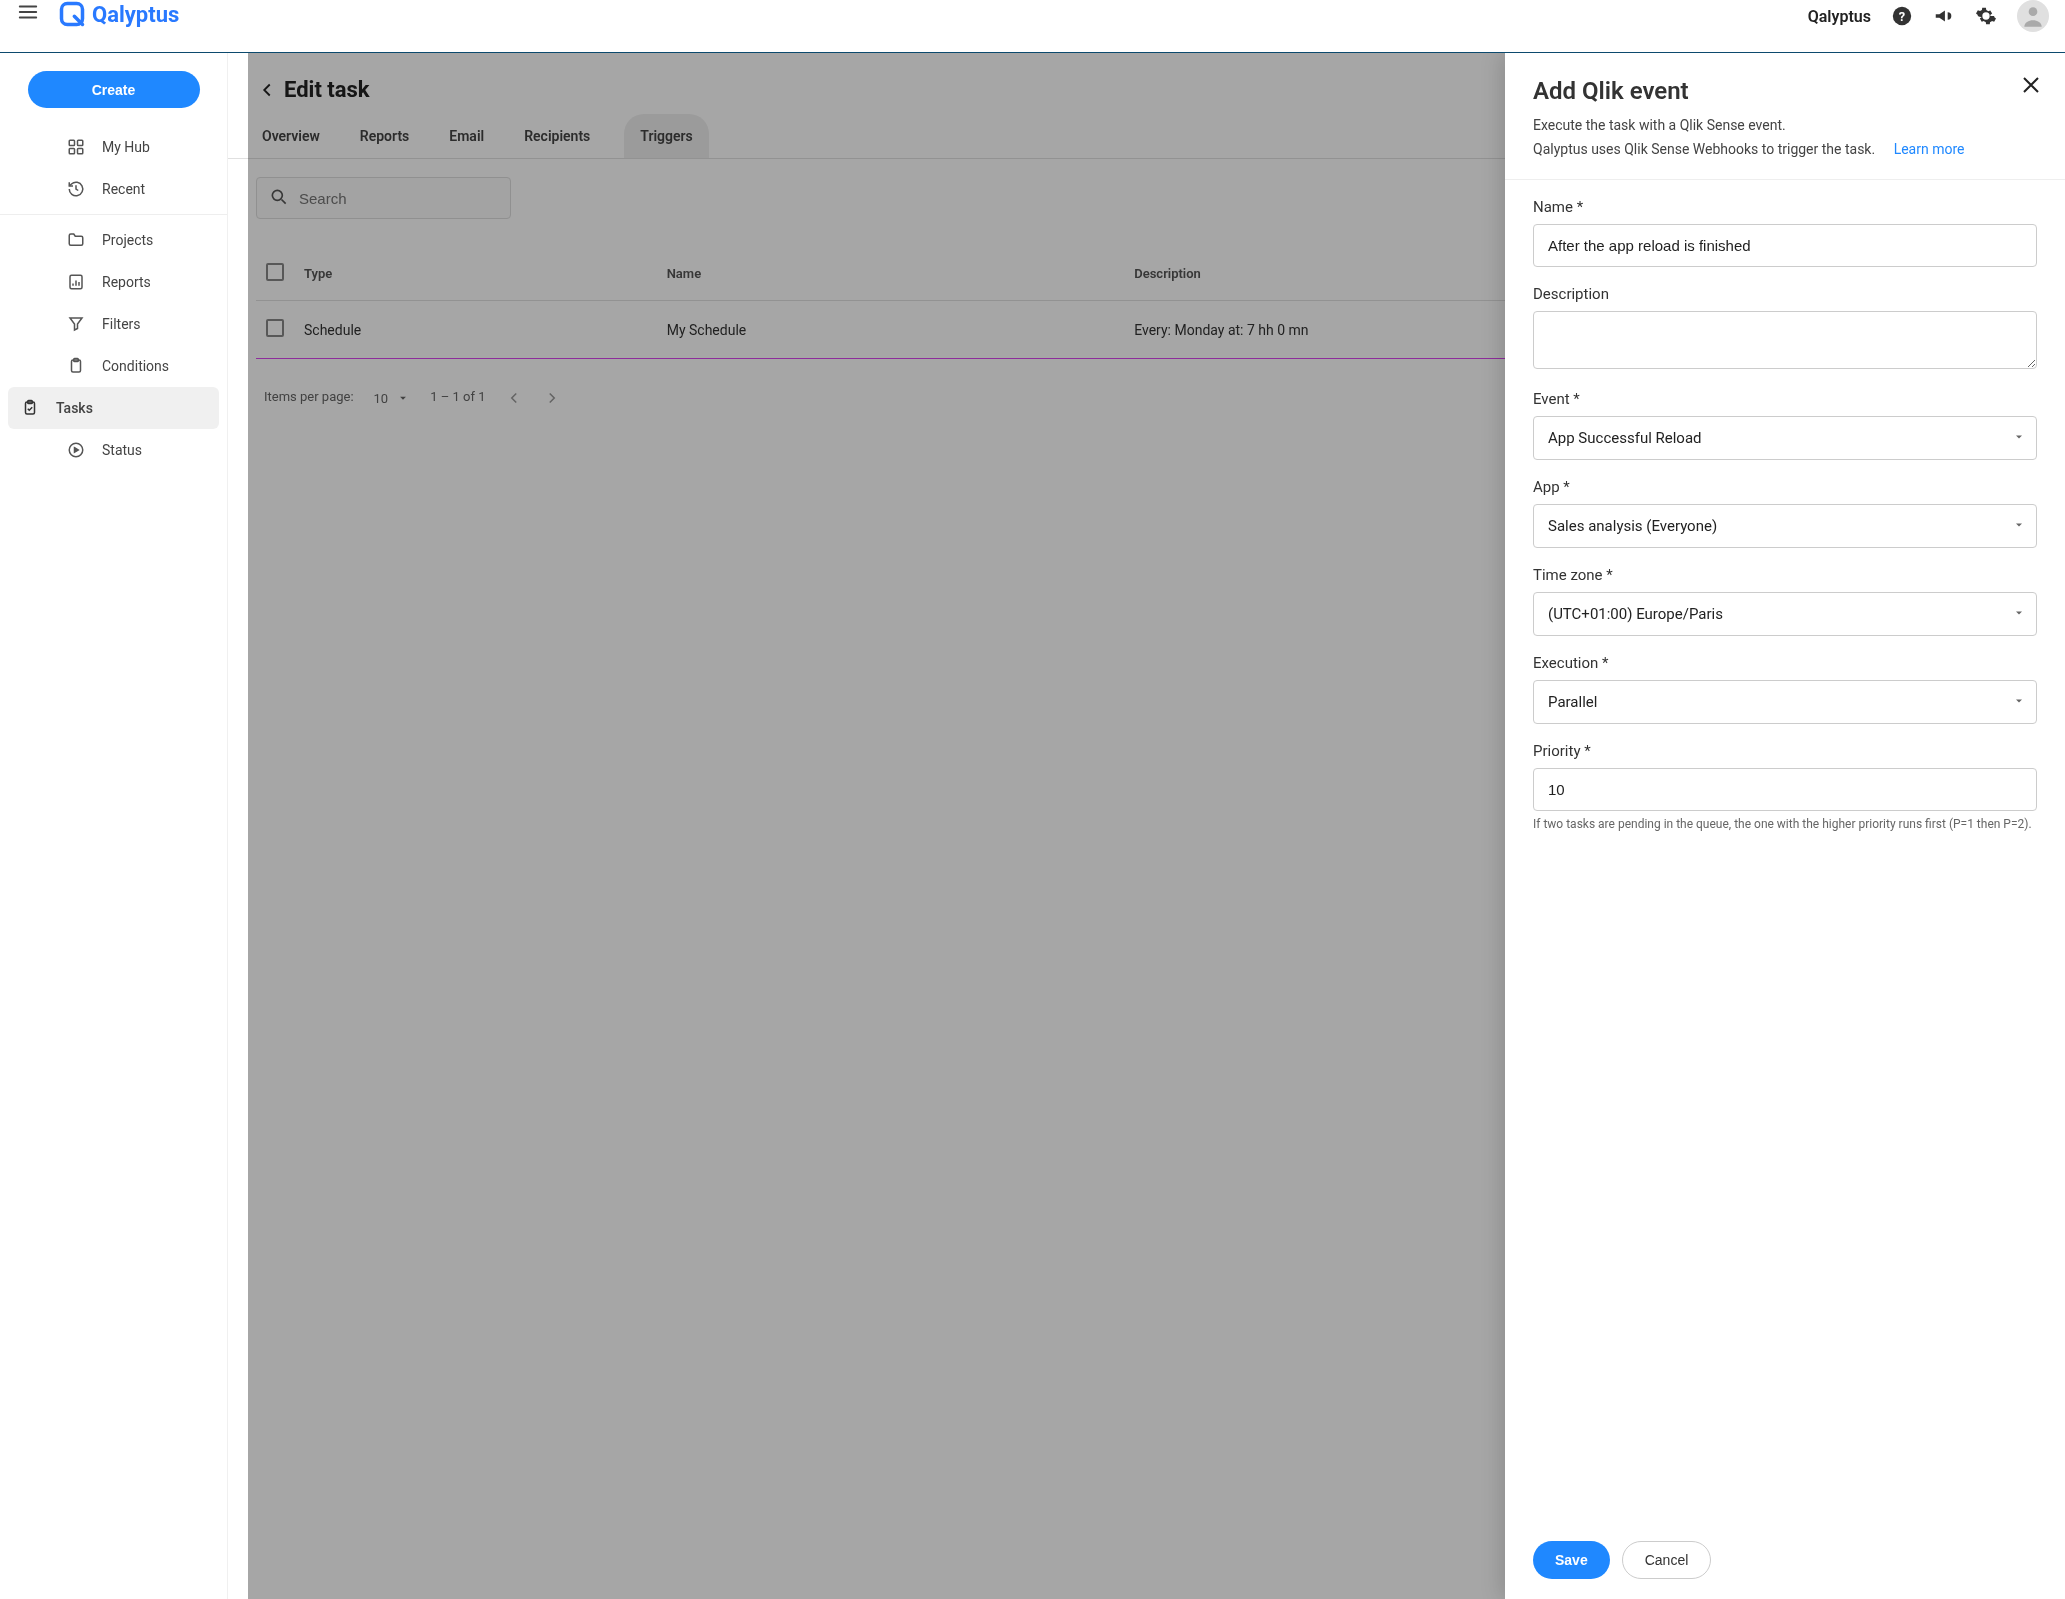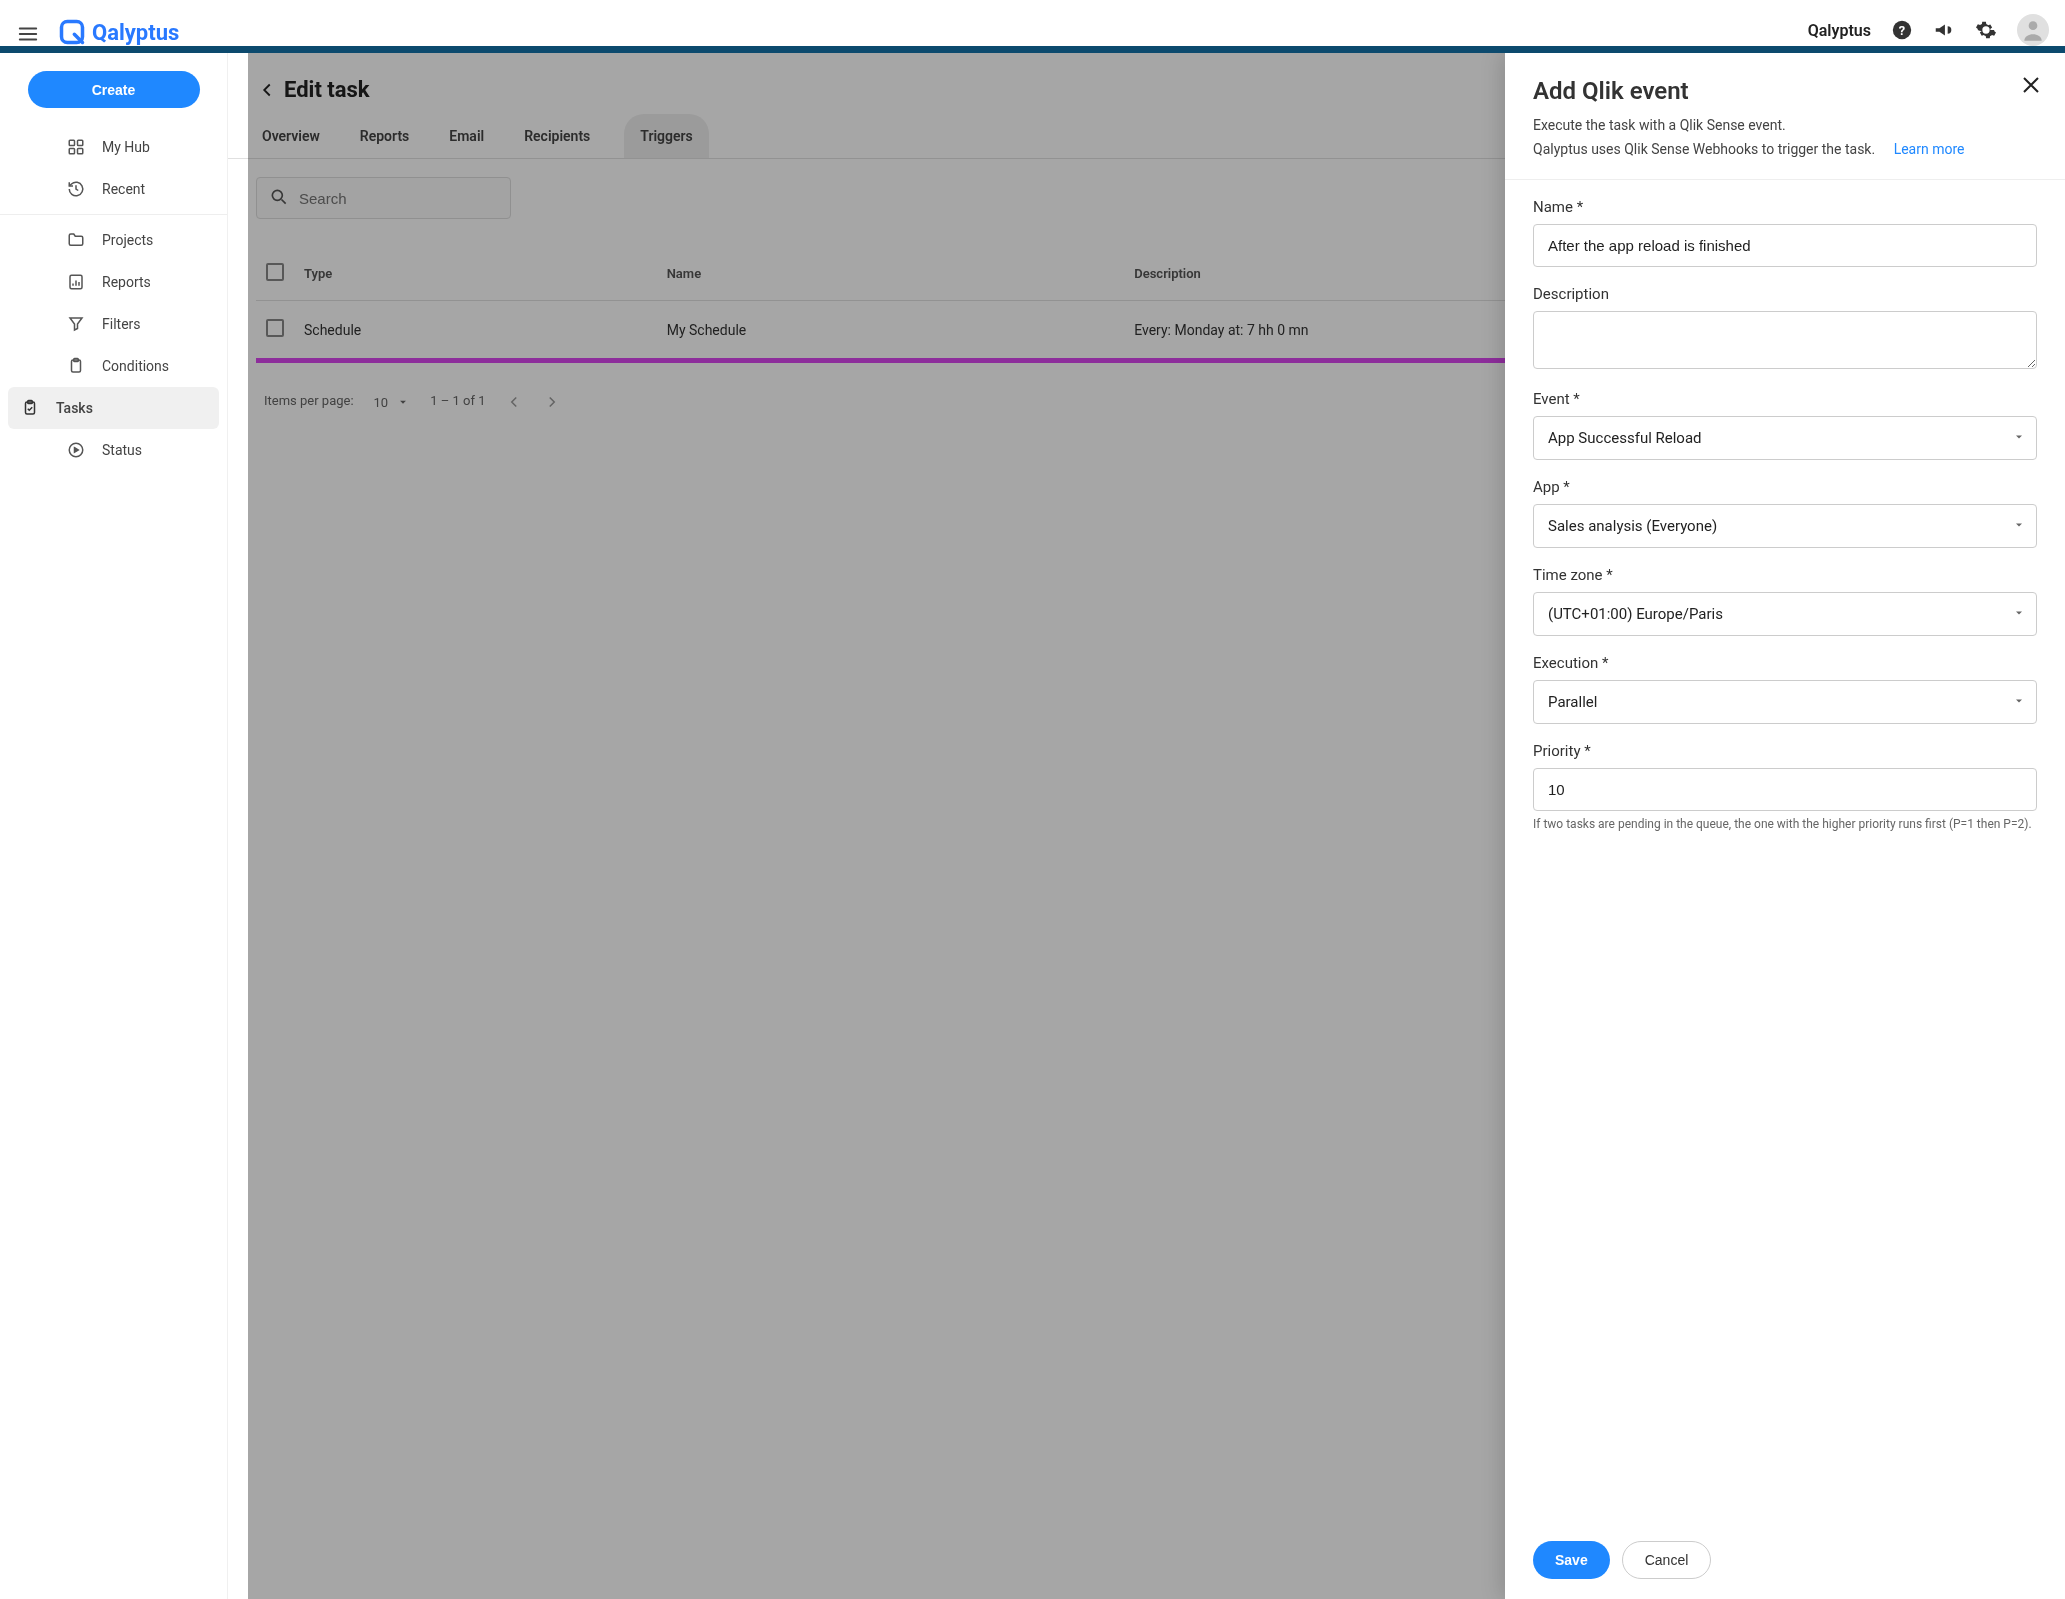--- a/index.html
+++ b/index.html
@@ -9,23 +9,23 @@
     color: #333;
     background: #fff;
     overflow: hidden;
   }
   .app { display: flex; flex-direction: column; height: 100vh; }
 
   
   .header {
     height: 53px;
     display: flex;
-    align-items: flex-end;
+    align-items: flex-start;
     padding: 0 16px;
-    border-bottom: 7px solid #0c4a6e;
+    border-bottom: 1px solid #0c4a6e;
     background: #fff;
   }
   .hamburger { width: 24px; height: 24px; margin-right: 18px; cursor: pointer; display:flex; align-items:center; justify-content:center; }
   .logo { display: flex; align-items: center; gap: 6px; color: #2979ff; font-weight: 700; font-size: 22px; }
   .logo-icon { width: 28px; height: 28px; }
   .header-spacer { flex: 1; }
   .header-right { display: flex; align-items: center; gap: 20px; }
   .header-app { font-weight: 600; font-size: 16px; color: #222; }
   .header-icon { width: 22px; height: 22px; display:flex; align-items:center; justify-content:center; cursor: pointer; color: #333; }
   .avatar { width: 32px; height: 32px; border-radius: 50%; background: #e0e0e0; display:flex; align-items:center; justify-content:center; overflow:hidden; }
@@ -57,21 +57,21 @@
   .tab { padding: 14px 6px; font-size: 14px; font-weight: 600; color: #444; cursor:pointer; }
   .tab.active { background: #eee; border-radius: 20px 20px 0 0; padding:14px 16px; }
   .toolbar { padding: 18px 28px; }
   .search-box {
     width: 255px; height: 42px; border: 1px solid #ddd; border-radius: 4px;
     display:flex; align-items:center; padding: 0 12px; gap: 10px; background:#fafafa;
   }
   .search-box input { border:none; outline:none; background:transparent; flex:1; font-size:15px; }
   .table { width: calc(100% - 56px); margin: 10px 28px; border-collapse: collapse; }
   .table th { text-align:left; font-size:13px; font-weight:600; color:#555; padding:16px 10px; border-bottom:1px solid #e0e0e0; }
-  .table td { padding:18px 10px; font-size:14px; color:#333; border-bottom:5px solid #d946ef; }
+  .table td { padding:18px 10px; font-size:14px; color:#333; border-bottom:1px solid #d946ef; }
   .chk { width:18px; height:18px; border:2px solid #888; border-radius:2px; display:inline-block; }
   .pagination { display:flex; gap: 20px; padding: 20px 36px; font-size:13px; color:#666; }
   .pag-select { display:flex; align-items:center; gap:8px; }
   .pag-arrow { width:18px; height:18px; color:#999; cursor:pointer; }
 
   
   .overlay { position:absolute; top:0; left:248px; right:0; bottom:0; background: rgba(0,0,0,0.35); }
 
   
   .drawer {

